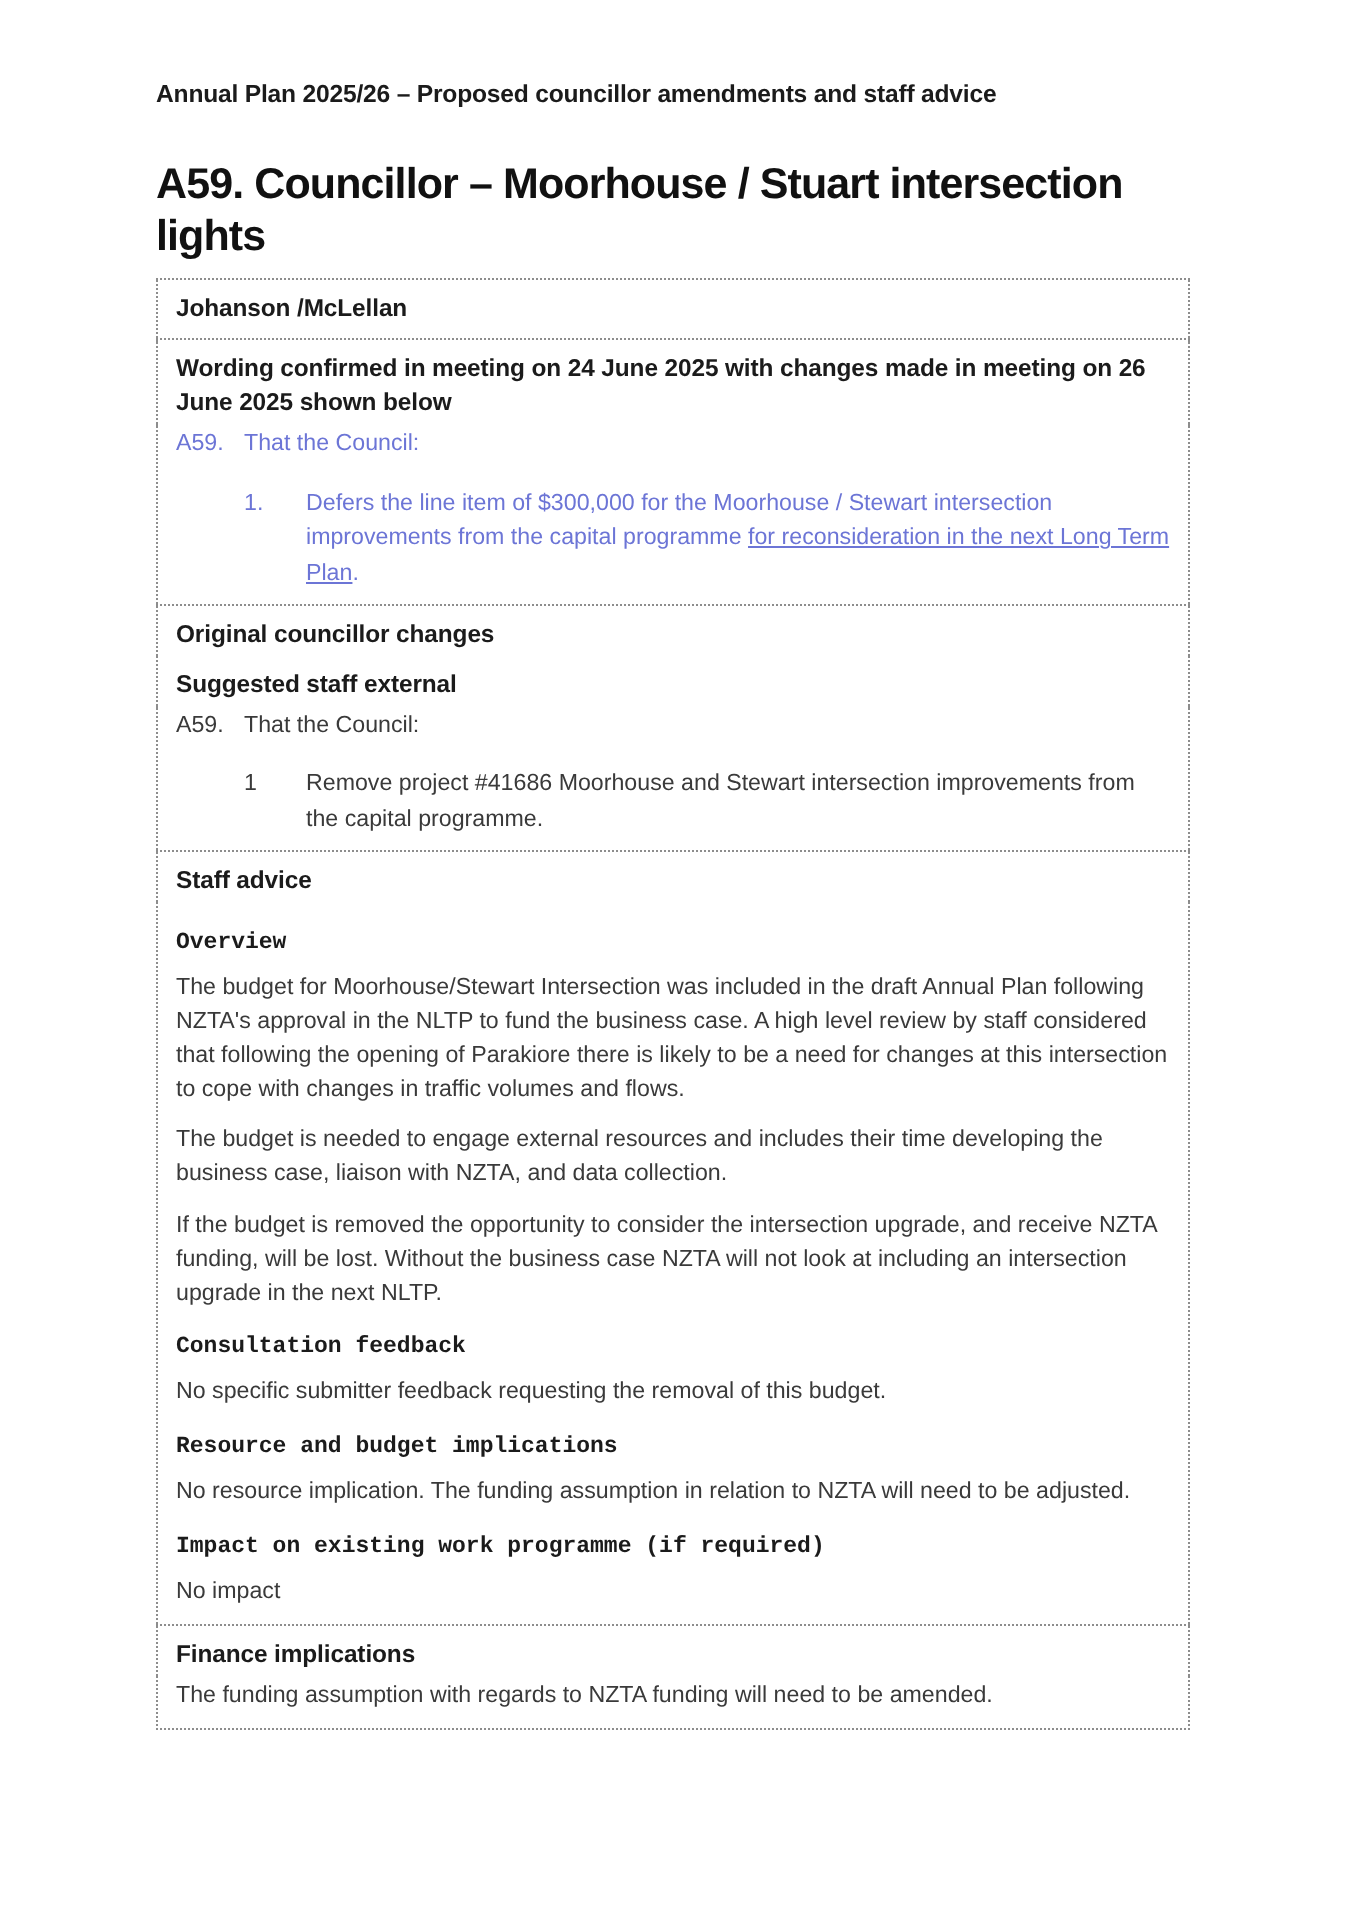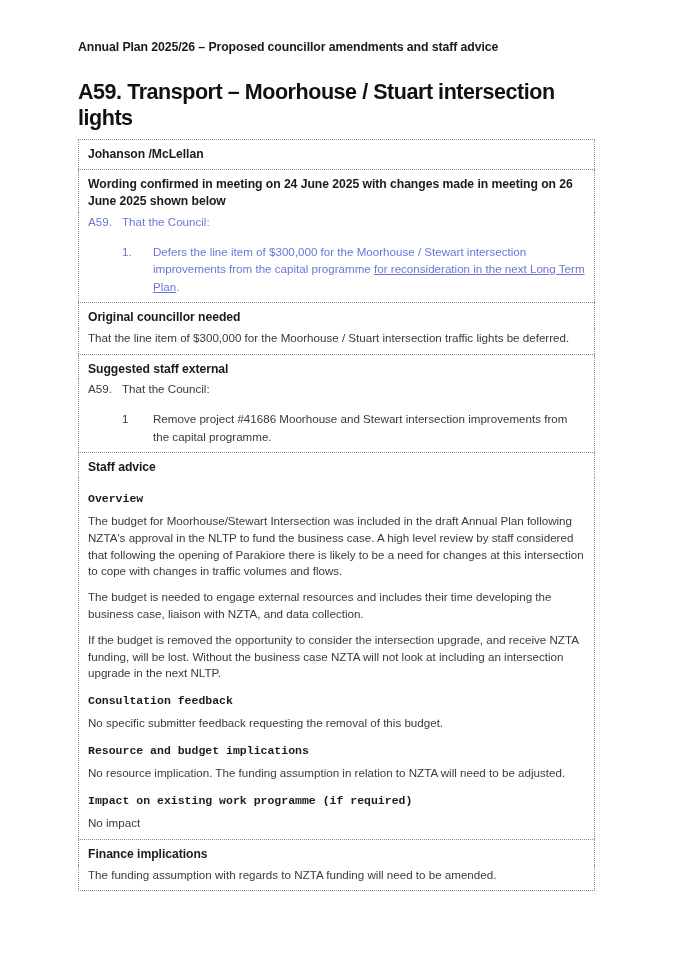--- a/index.html
+++ b/index.html
@@ -123,21 +123,21 @@
   }
   .foot-note b { font-weight: bold; }
 </style>
 </head>
 <body>
 
 <div class="page">
 
   <div class="doc-header">Annual Plan 2025/26 – Proposed councillor amendments and staff advice</div>
 
-  <h1 class="doc-title">A59. Transport – Moorhouse / Stuart intersection lights</h1>
+  <h1 class="doc-title">A59. Councillor – Moorhouse / Stuart intersection lights</h1>
 
   <table class="amend-table">
     <tbody>
 
       <tr>
         <td class="row-head">Johanson /McLellan</td>
       </tr>
 
       <tr>
         <td class="row-head no-rule">Wording confirmed in meeting on 24 June 2025 with changes made in meeting on 26 June 2025 shown below</td>
@@ -152,28 +152,23 @@
             </div>
             <div class="res-item">
               <span class="item-num">1.</span>
               <span class="item-text"><span>Defers the line item of $300,000 for the Moorhouse / Stewart intersection improvements from the capital programme </span><u>for reconsideration in the next Long Term Plan</u><span>.</span></span>
             </div>
           </div>
         </td>
       </tr>
 
       <tr>
-        <td class="row-head no-rule">Original councillor needed</td>
-      </tr>
-
-      <tr>
-        <td class="cont">
-          <p class="body-text">That the line item of $300,000 for the Moorhouse / Stuart intersection traffic lights be deferred.</p>
-        </td>
-      </tr>
+        <td class="row-head no-rule">Original councillor changes</td>
+      </tr>
+
 
       <tr>
         <td class="row-head no-rule">Suggested staff external</td>
       </tr>
 
       <tr>
         <td class="cont">
           <div class="res-block">
             <div class="res-line">
               <span class="res-num">A59.</span>

